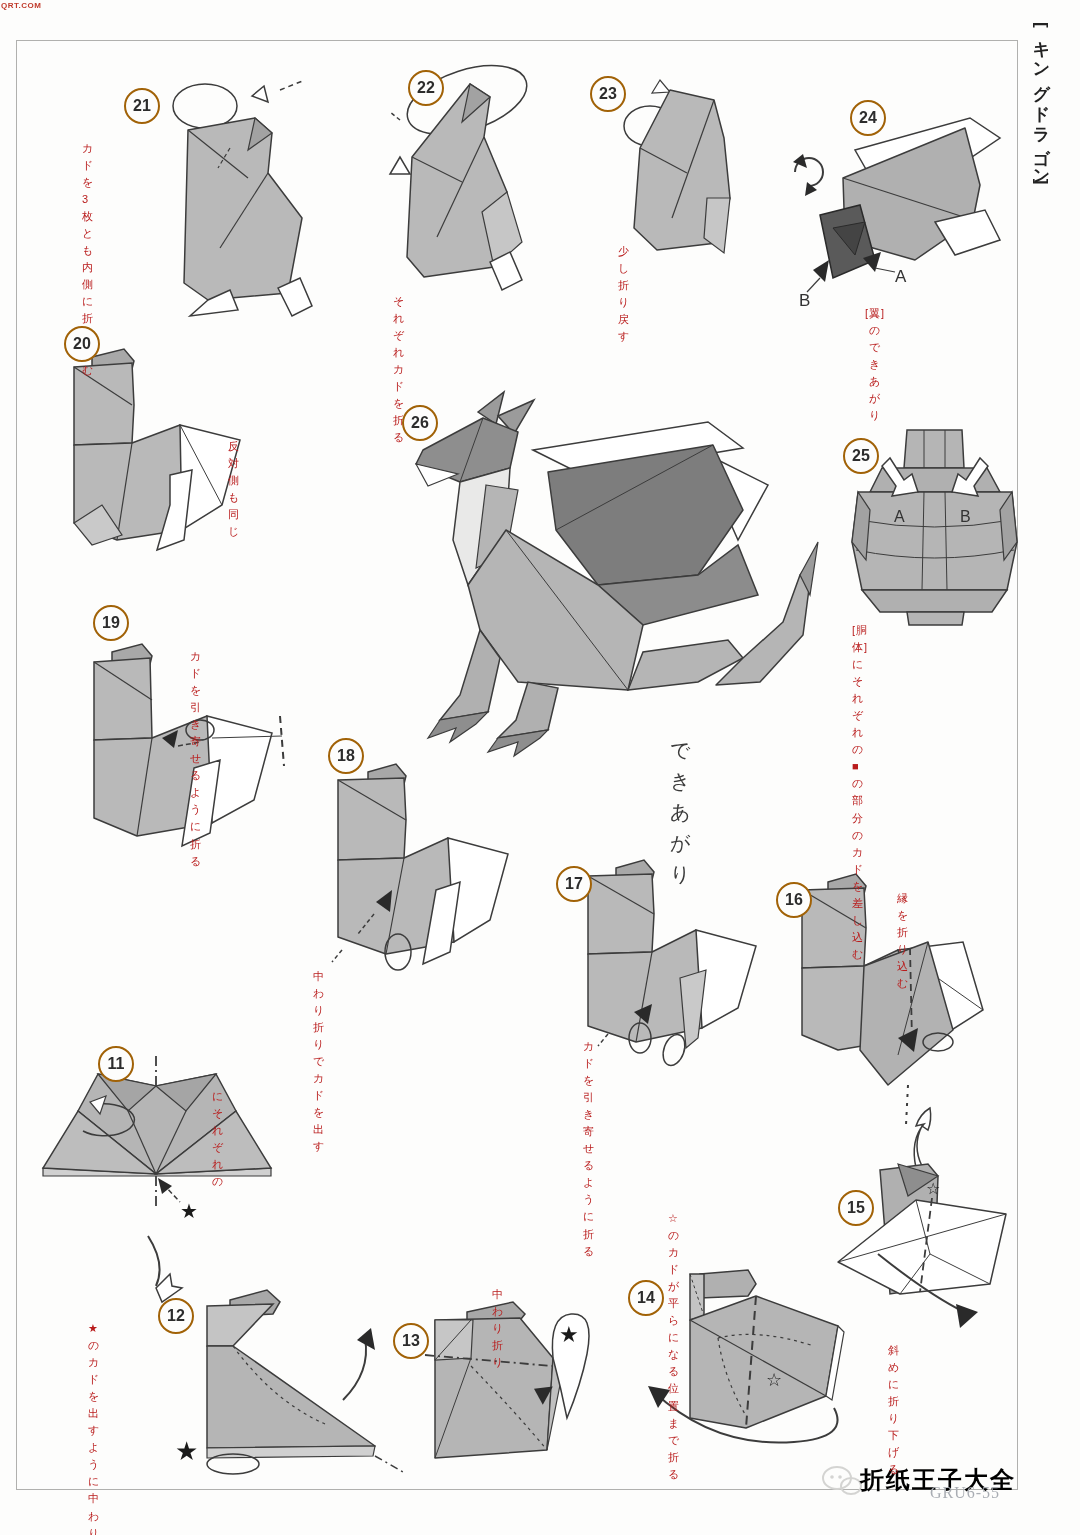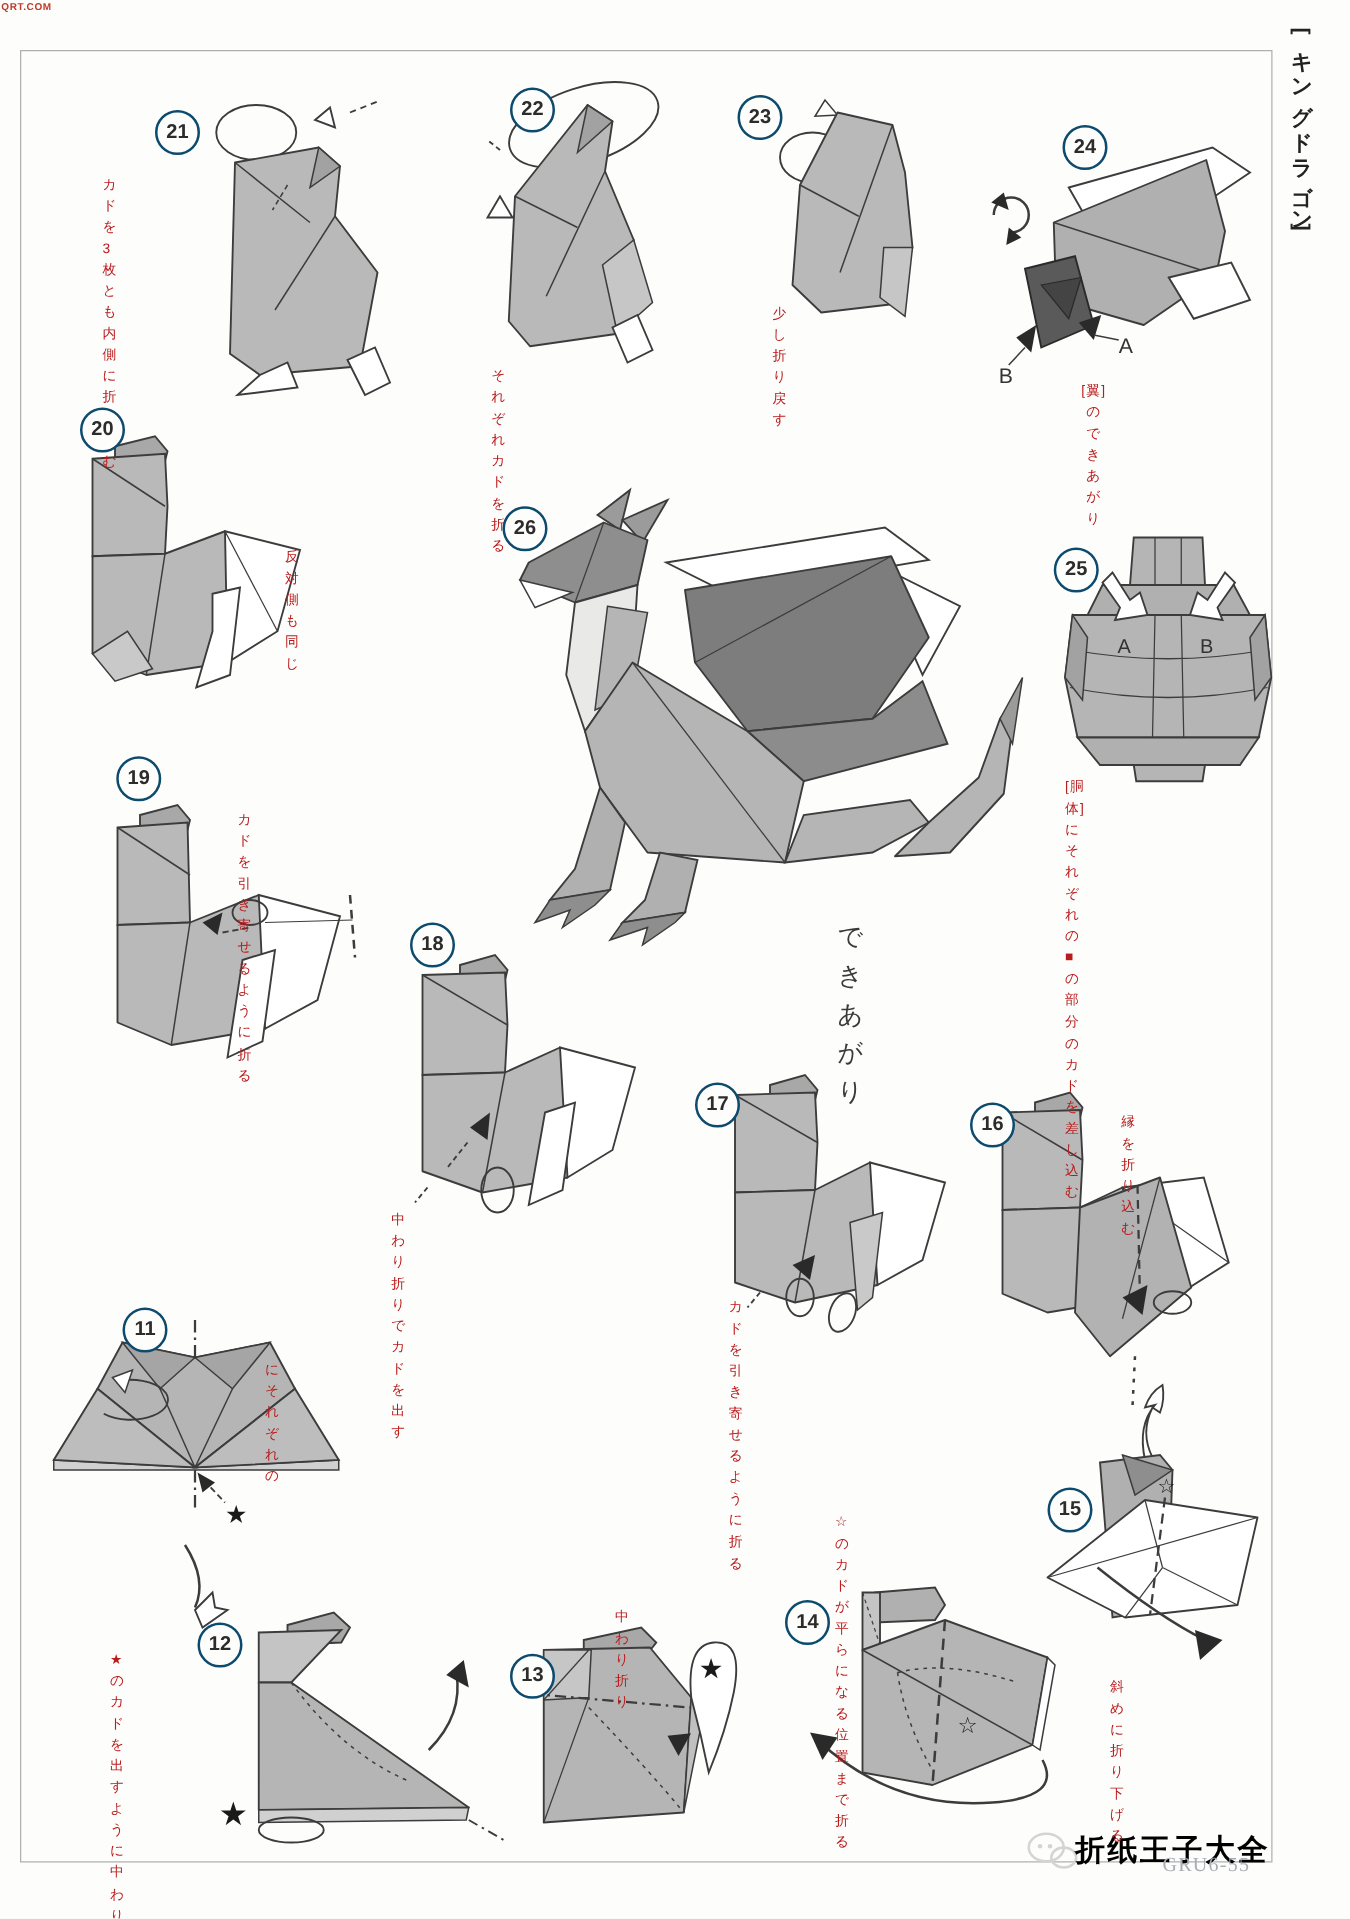--- a/index.html
+++ b/index.html
@@ -15,21 +15,21 @@
     position:absolute;left:1px;top:1px;font-size:8px;color:#c03a2b;
     letter-spacing:.5px;font-weight:bold;
   }
   .vtitle{
     position:absolute;left:1030px;top:22px;height:200px;
     writing-mode:vertical-rl;text-orientation:mixed;
     font-size:17px;font-weight:bold;color:#222;letter-spacing:2px;
   }
   .step{position:absolute;}
   .stepnum{
-    position:absolute;width:32px;height:32px;border:2px solid #0c4a6e;
+    position:absolute;width:32px;height:32px;border:2px solid #a16207;
     border-radius:50%;display:flex;align-items:center;justify-content:center;
     font-size:16px;font-weight:bold;color:#2c2c2c;background:#fdfdfc;z-index:3;
   }
   .cap{
     position:absolute;font-size:11px;color:#b91c1c;line-height:1.55;
     white-space:pre-line;letter-spacing:1px;z-index:3;
   }
   .cap.done{font-size:20px;color:#3a3a3a;letter-spacing:3px;margin-left:42px;}
   svg{position:absolute;overflow:visible;}
   .footer-wm{
@@ -316,21 +316,21 @@
       <polygon points="32,160 200,158 198,168 32,170" fill="#d0d0d0" stroke="#3c3c3c" stroke-width="1.2"></polygon>
       <line x1="200" y1="168" x2="228" y2="184" stroke="#3c3c3c" stroke-width="1.5" stroke-dasharray="8,4,2,4"></line>
       <path d="M168,112 q28,-28 22,-62" fill="none" stroke="#3c3c3c" stroke-width="2"></path>
       <polygon points="182,52 196,40 200,62" fill="#2a2a2a"></polygon>
       <ellipse cx="58" cy="176" rx="26" ry="10" fill="none" stroke="#3c3c3c" stroke-width="1.5"></ellipse>
       <text x="0" y="172" font-size="26" fill="#1a1a1a">★</text>
     </svg>
   </div>
 
   <div class="step">
-    <span class="stepnum" style="left:408px;top:1323px">13</span>
+    <span class="stepnum" style="left:393px;top:1323px">13</span>
     <div class="cap" style="left:492px;top:1286px">中わり折り</div>
     <svg style="left:425px;top:1300px" width="185" height="180" viewBox="0 0 185 180">
       <polygon points="42,12 88,2 100,14 92,24 42,26" fill="#a8a8a8" stroke="#3c3c3c" stroke-width="1.5"></polygon>
       <polygon points="10,20 95,18 128,58 122,150 10,158" fill="#b5b5b5" stroke="#3c3c3c" stroke-width="1.5" stroke-linejoin="round"></polygon>
       <polygon points="10,20 48,20 46,58 10,60" fill="#c6c6c6" stroke="#3c3c3c" stroke-width="1.2"></polygon>
       <line x1="10" y1="60" x2="46" y2="20" stroke="#3c3c3c" stroke-width="1"></line>
       <line x1="46" y1="58" x2="10" y2="158" stroke="#3c3c3c" stroke-width="1"></line>
       <line x1="0" y1="55" x2="150" y2="68" stroke="#3c3c3c" stroke-width="1.8" stroke-dasharray="9,4,2,4"></line>
       <path d="M46,66 q48,50 76,84" fill="none" stroke="#3c3c3c" stroke-width="1.2" stroke-dasharray="3,4"></path>
       <polygon points="122,150 140,60 128,58" fill="#c0c0c0" stroke="#3c3c3c" stroke-width="1.2"></polygon>

